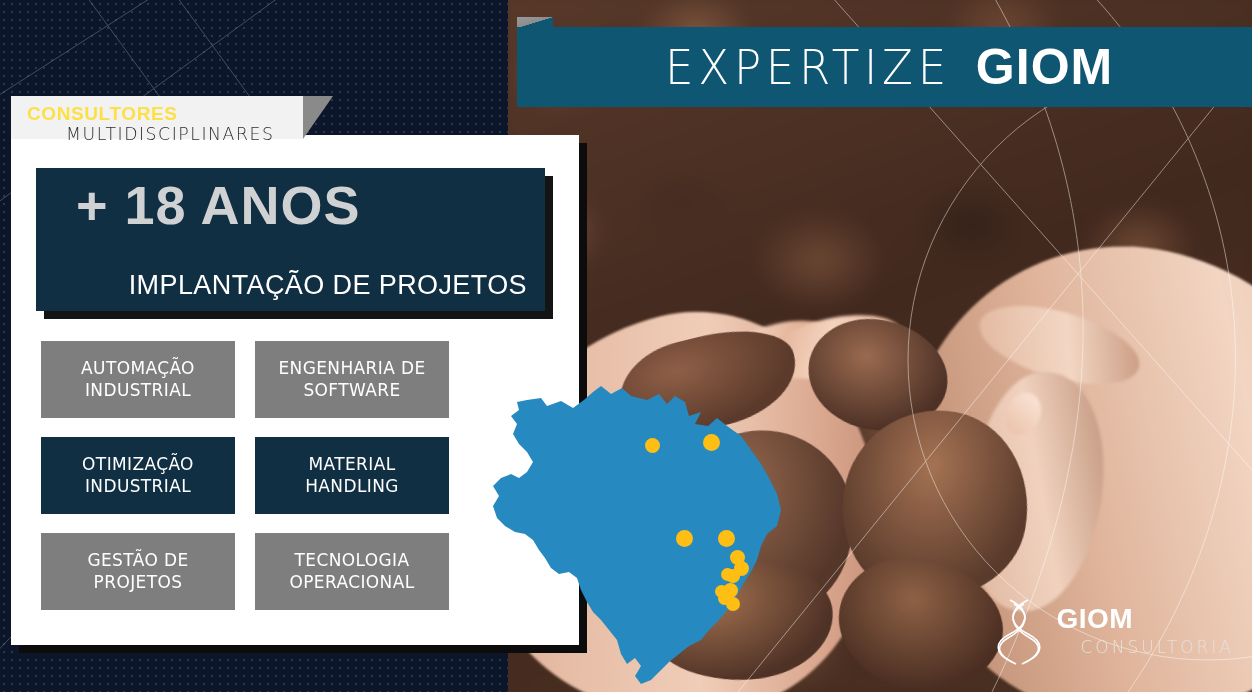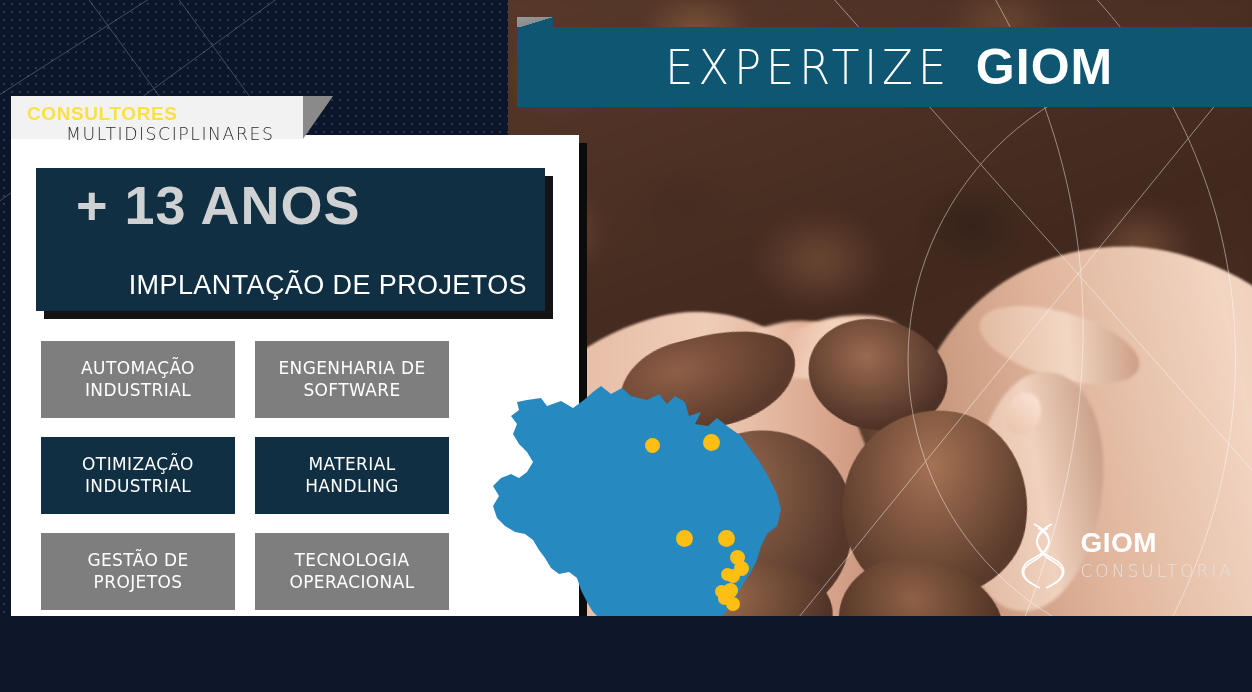--- a/index.html
+++ b/index.html
@@ -1,21 +1,21 @@
 <!DOCTYPE html>
 <html><head>
 <meta charset="utf-8">
 <style>
   html,body{margin:0;padding:0;}
   body{
     width:1252px;height:692px;overflow:hidden;
     font-family:"Liberation Sans", sans-serif;
     background:#0d1729;
   }
-  .stage{position:relative;width:1252px;height:616px;overflow:hidden;}
+  .stage{position:relative;width:1252px;height:692px;overflow:hidden;}
 
   
   .bg-navy{
     position:absolute;inset:0;
     background-color:#0d1628;
   }
   .bg-dots{
     position:absolute;inset:0;
     background-image:radial-gradient(circle, #1c3a66 0.9px, rgba(0,0,0,0) 1.1px);
     background-size:8px 8px;
@@ -173,21 +173,21 @@
   .tag.navy{background:#102f42;}
 
   
   .map{position:absolute;left:489px;top:382px;width:330px;height:310px;}
   .dot{position:absolute;border-radius:50%;background:#ffbe13;}
 
   
   .logo{position:absolute;right:18px;bottom:26px;display:flex;align-items:center;gap:12px;}
   .logo-name{color:#ffffff;font-size:28px;font-weight:bold;letter-spacing:0.5px;line-height:1;}
   .logo-sub{color:#e6e0dc;font-size:17px;font-weight:300;letter-spacing:3px;line-height:1;margin-top:6px;
-    font-family:"DejaVu Sans", sans-serif;}
+    font-family:"DejaVu Sans", sans-serif;margin-left:24px;}
 </style>
 </head>
 <body>
 
 <div class="stage">
 
   <div class="bg-navy"></div>
   <div class="bg-dots"></div>
   <svg class="bg-lines" viewBox="0 0 1252 692" preserveAspectRatio="none">
     <g stroke="#6d7a92" stroke-width="1" fill="none" opacity="0.55">
@@ -271,21 +271,21 @@
   <div class="card-shadow"></div>
   <div class="card"></div>
 
   <div class="tab"></div>
   <div class="tab-fold"></div>
   <div class="tab-top">CONSULTORES</div>
   <div class="tab-sub">MULTIDISCIPLINARES</div>
 
   <div class="hl-shadow"></div>
   <div class="hl">
-    <div class="hl-line1">+ 13 ANOS</div>
+    <div class="hl-line1">+ 18 ANOS</div>
     <div class="hl-line3">IMPLANTAÇÃO DE PROJETOS</div>
   </div>
 
   <div class="tags">
     <div class="tag gray">
       <span><span>AUTOMAÇÃO</span><br>
       <span>INDUSTRIAL</span></span>
     </div>
     <div class="tag gray">
       <span><span>ENGENHARIA DE</span><br>

